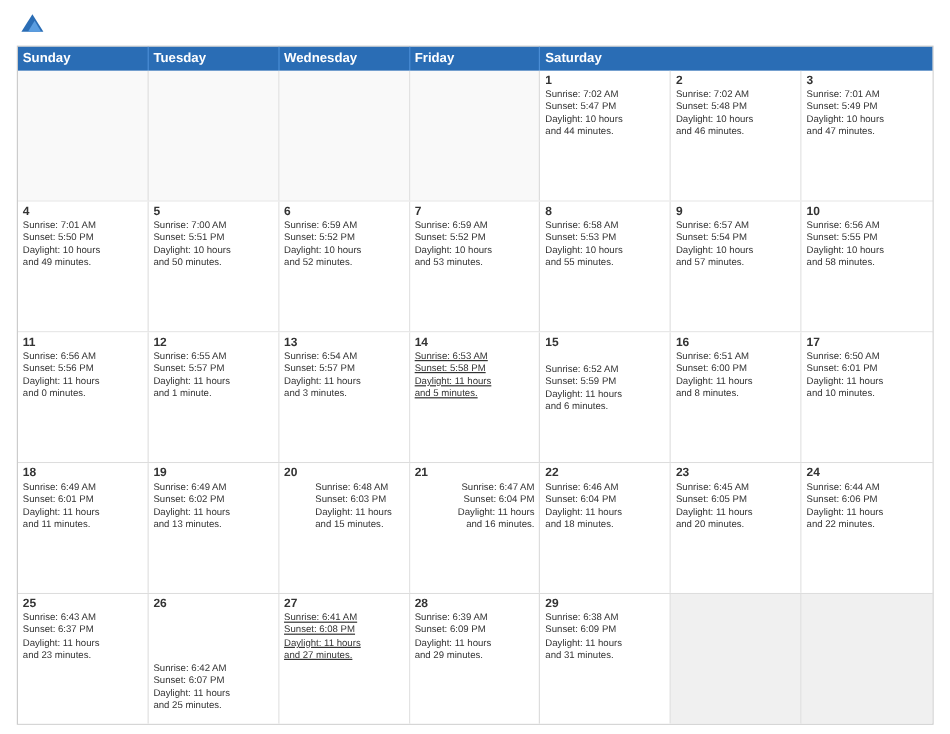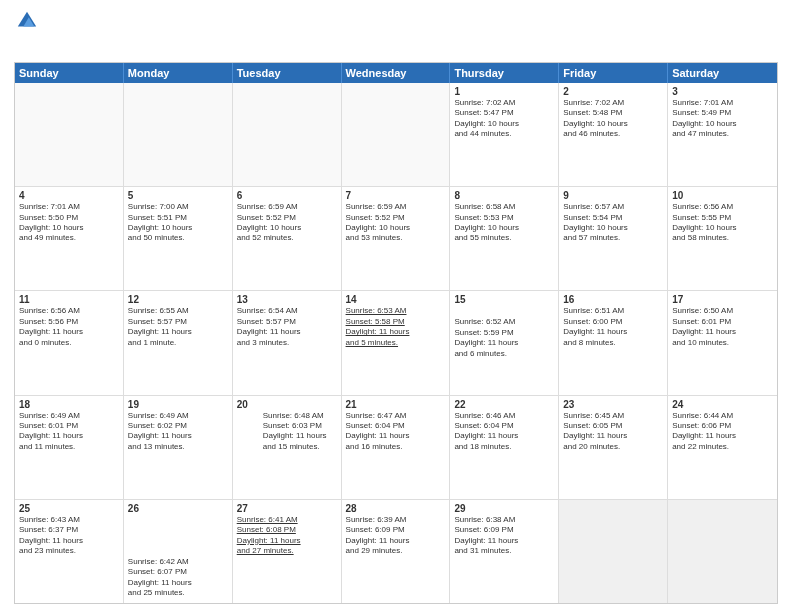--- a/index.html
+++ b/index.html
@@ -9,21 +9,20 @@
       width: 792px;
       height: 612px;
       overflow: hidden;
     }
     .page {
       width: 792px;
       height: 612px;
       padding: 10px 14px 8px 14px;
       display: flex;
       flex-direction: column;
-      gap: 24px;
     }
     .header {
       display: flex;
       justify-content: space-between;
       align-items: flex-start;
       margin-bottom: 6px;
     }
     .logo {
       display: flex;
       flex-direction: column;
@@ -134,24 +133,22 @@
     </div>
     <div class="title-area">
       <div class="main-title"></div>
       <div class="subtitle"></div>
     </div>
   </div>
 
   <div class="calendar">
     <div class="cal-header-row" id="cal-header">
         <div class="cal-header-cell">Sunday</div>
-        <div class="cal-header-cell">Monday</div>
         <div class="cal-header-cell">Tuesday</div>
         <div class="cal-header-cell">Wednesday</div>
-        <div class="cal-header-cell">Thursday</div>
         <div class="cal-header-cell">Friday</div>
         <div class="cal-header-cell">Saturday</div>
       </div>
     <div class="cal-body" id="cal-body">
         <div class="cal-row">
           <div class="cal-cell empty"></div>
           <div class="cal-cell empty"></div>
           <div class="cal-cell empty"></div>
           <div class="cal-cell empty"></div>
           <div class="cal-cell">
@@ -295,21 +292,21 @@
           </div>
           <div class="cal-cell">
             <span class="day-num">20</span>
             <div class="cell-text" style="white-space: pre-line; margin-left: 26px;">Sunrise: 6:48 AM
 Sunset: 6:03 PM
 Daylight: 11 hours
 and 15 minutes.</div>
           </div>
           <div class="cal-cell">
             <span class="day-num">21</span>
-            <div class="cell-text" style="white-space: pre-line;">Sunrise: 6:47 AM
+            <div class="cell-text" style="white-space: pre-line; text-align: right;">Sunrise: 6:47 AM
 Sunset: 6:04 PM
 Daylight: 11 hours
 and 16 minutes.</div>
           </div>
           <div class="cal-cell">
             <span class="day-num">22</span>
             <div class="cell-text" style="white-space: pre-line;">Sunrise: 6:46 AM
 Sunset: 6:04 PM
 Daylight: 11 hours
 and 18 minutes.</div>

